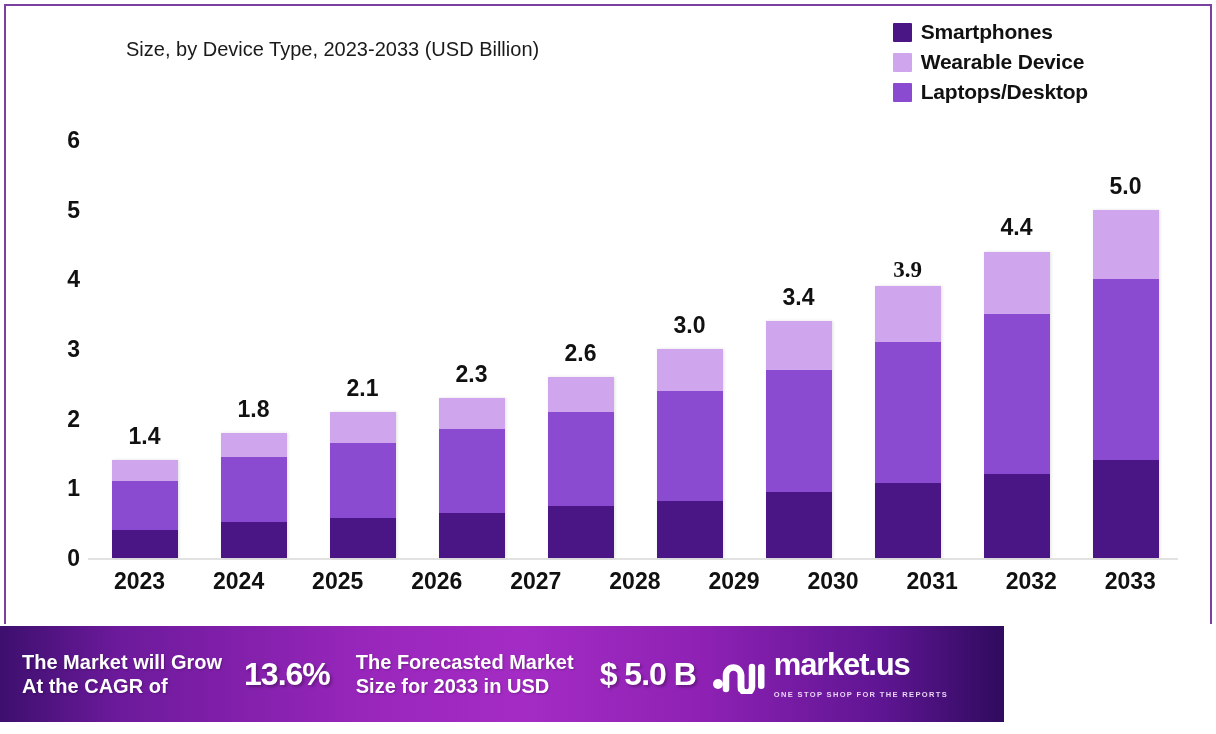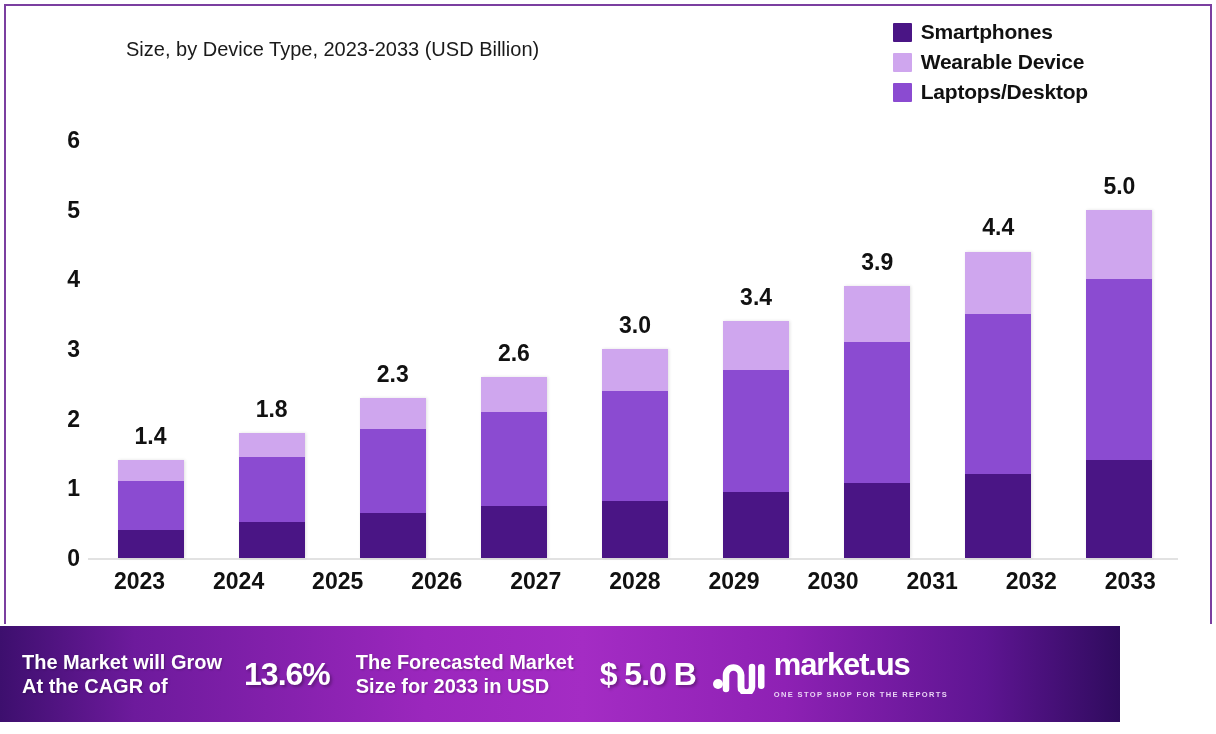--- a/index.html
+++ b/index.html
@@ -168,21 +168,21 @@
     font-size: 23px;
     font-weight: 800;
     color: #111111;
   }
 
   
   .banner {
     position: absolute;
     left: 0;
     top: 626px;
-    width: 1120px;
+    width: 1004px;
     height: 96px;
     background: linear-gradient(90deg,
         #3d0f6e 0%,
         #6d1a9c 12%,
         #9b27bd 38%,
         #a42cc4 52%,
         #8e21b4 70%,
         #5e1592 88%,
         #2f0b5e 100%);
     display: flex;
@@ -288,20 +288,28 @@
         <div class="bar-stack">
           <div class="seg" style="background: rgb(207, 166, 238); height: 24.3833px;"></div>
           <div class="seg" style="background: rgb(139, 75, 209); height: 64.79px;"></div>
           <div class="seg" style="background: rgb(74, 21, 133); height: 36.2267px;"></div>
         </div>
         <div class="bar-value" style="bottom: 135.4px; margin-top: 34px;">1.8</div>
       </div>
       <div class="bar-col">
         <div class="bar-stack">
           <div class="seg" style="background: rgb(207, 166, 238); height: 31.35px;"></div>
+          <div class="seg" style="background: rgb(139, 75, 209); height: 74.5433px;"></div>
+          <div class="seg" style="background: rgb(74, 21, 133); height: 40.4067px;"></div>
+        </div>
+        <div class="bar-value" style="bottom: 156.3px;">2.1</div>
+      </div>
+      <div class="bar-col">
+        <div class="bar-stack">
+          <div class="seg" style="background: rgb(207, 166, 238); height: 31.35px;"></div>
           <div class="seg" style="background: rgb(139, 75, 209); height: 84.2967px;"></div>
           <div class="seg" style="background: rgb(74, 21, 133); height: 44.5867px;"></div>
         </div>
         <div class="bar-value" style="bottom: 170.233px;">2.3</div>
       </div>
       <div class="bar-col">
         <div class="bar-stack">
           <div class="seg" style="background: rgb(207, 166, 238); height: 34.8333px;"></div>
           <div class="seg" style="background: rgb(139, 75, 209); height: 94.7467px;"></div>
           <div class="seg" style="background: rgb(74, 21, 133); height: 51.5533px;"></div>
@@ -323,21 +331,21 @@
           <div class="seg" style="background: rgb(74, 21, 133); height: 66.1833px;"></div>
         </div>
         <div class="bar-value" style="bottom: 246.867px;">3.4</div>
       </div>
       <div class="bar-col">
         <div class="bar-stack">
           <div class="seg" style="background: rgb(207, 166, 238); height: 55.7333px;"></div>
           <div class="seg" style="background: rgb(139, 75, 209); height: 140.727px;"></div>
           <div class="seg" style="background: rgb(74, 21, 133); height: 75.24px;"></div>
         </div>
-        <div class="bar-value" style="bottom: 282px;">3.9</div>
+        <div class="bar-value" style="bottom: 275px; font-family: Liberation Serif, serif;">3.9</div>
       </div>
       <div class="bar-col">
         <div class="bar-stack">
           <div class="seg" style="background: rgb(207, 166, 238); height: 62.7px;"></div>
           <div class="seg" style="background: rgb(139, 75, 209); height: 160.233px;"></div>
           <div class="seg" style="background: rgb(74, 21, 133); height: 83.6px;"></div>
         </div>
         <div class="bar-value" style="bottom: 316.533px;">4.4</div>
       </div>
       <div class="bar-col">

